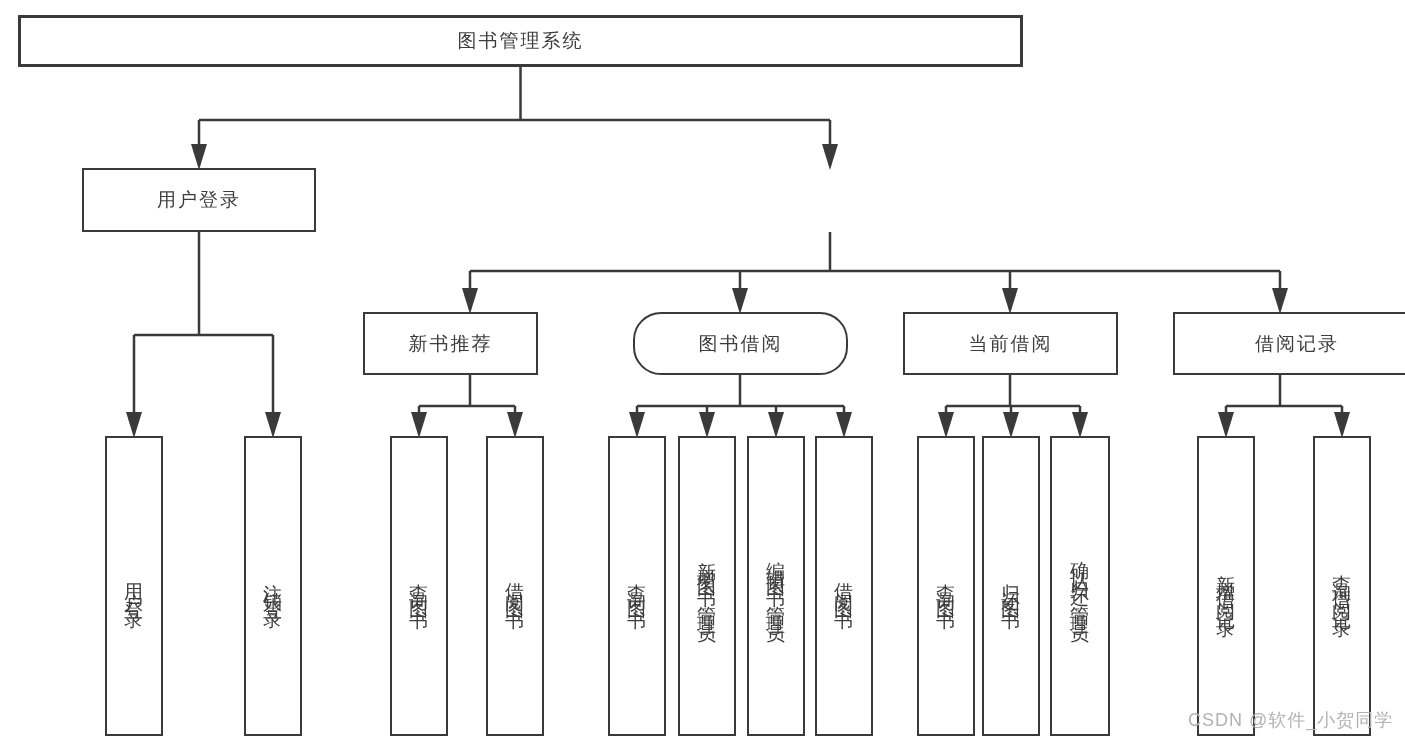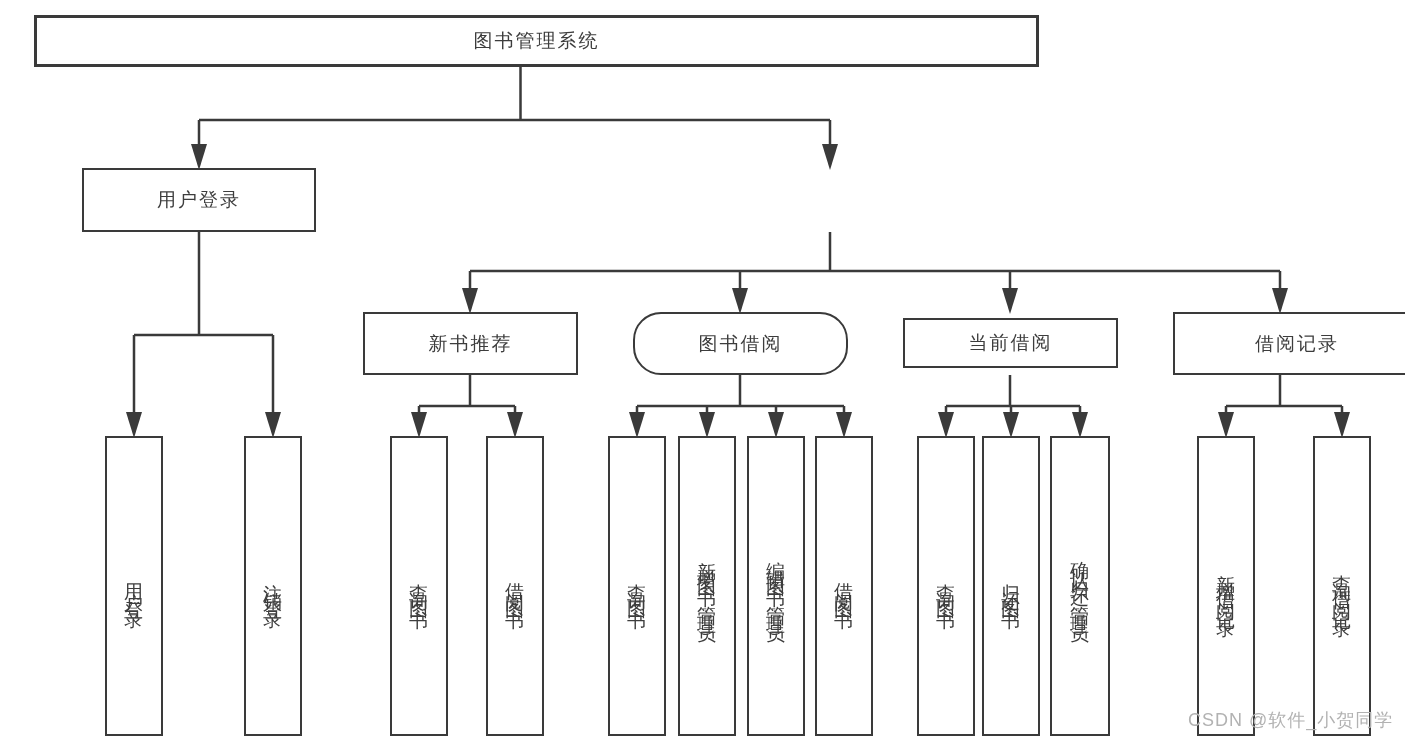--- a/index.html
+++ b/index.html
@@ -15,28 +15,28 @@
     position:absolute;
     background:#ffffff;
     border:2.5px solid #3a3a3a;
     box-sizing:border-box;
     display:flex;align-items:center;justify-content:center;
     color:#3d3d3d;
     font-size:19px;
     letter-spacing:2px;
     text-align:center;
   }
-  .node.root{border-width:3px;margin-left:16px;}
+  .node.root{border-width:3px;}
   
   .root   {left:18px;  top:15px;  width:1005px; height:52px;}
   .login  {left:82px;  top:168px; width:234px;  height:64px;}
   .manage {left:712px; top:168px; width:235px;  height:64px;}
-  .newbook{left:363px; top:312px; width:215px;  height:63px;justify-content:center;}
+  .newbook{left:363px; top:312px; width:175px;  height:63px;justify-content:center;}
   .borrow {left:633px; top:312px; width:215px;  height:63px;border-radius:28px;}
-  .current{left:903px; top:312px; width:215px;  height:50px;margin-top:6px;}
+  .current{left:903px; top:312px; width:215px;  height:63px;}
   .records{left:1173px;top:312px; width:248px;  height:63px;}
   
   .leaf{
     top:436px;width:58px;height:300px;
     padding:6px 0;
   }
   .leaf span{
     writing-mode:vertical-lr;
     text-orientation:mixed;
     letter-spacing:9px;

